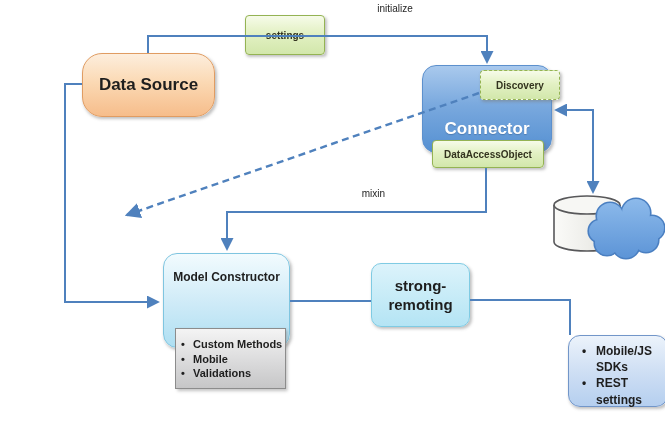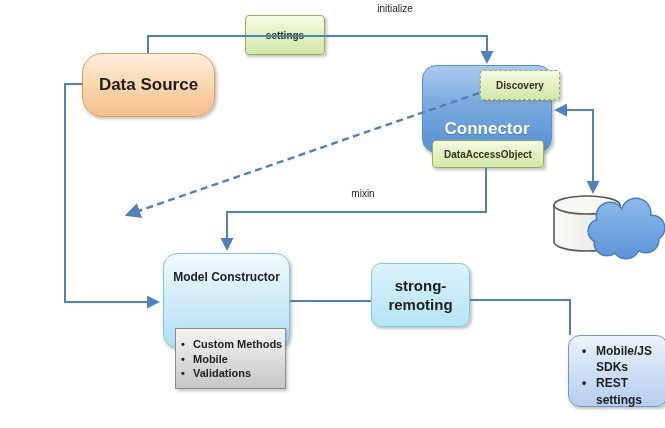--- a/index.html
+++ b/index.html
@@ -39,21 +39,21 @@
   #clients{left:520px;top:335px;width:100px;height:72px;border-radius:12px;
          background:linear-gradient(180deg,#ecf3fb 0%,#cfdff4 50%,#b5cfef 100%);
          border:1.8px solid #7296c9;align-items:flex-start;justify-content:flex-start;
          padding:7px 2px 4px 10px;margin-left:48px;}
   ul.blist{list-style:none;margin:0;padding:0;text-align:left;}
   #features ul.blist li{font-size:11px;font-weight:600;line-height:1.35;position:relative;padding-left:15px;}
   #clients ul.blist li{font-size:12px;font-weight:600;line-height:1.35;position:relative;padding-left:17px;color:#1e1e1e;}
   ul.blist li::before{content:"\2022";position:absolute;left:3px;top:0;}
   .edge-label{position:absolute;z-index:2;font-size:10px;font-weight:400;color:#262626;text-align:center;}
   #lbl-initialize{left:359px;top:3px;width:72px;}
-  #lbl-mixin{left:341px;top:188px;width:44px;text-align:center;}
+  #lbl-mixin{left:341px;top:188px;width:44px;text-align:right;}
 </style>
 </head>
 <body>
 
 <div id="canvas">
 
   <svg class="layer under" width="665" height="428" viewBox="0 0 665 428">
     <defs>
       <marker id="arr" viewBox="0 0 10 10" refX="8.5" refY="5" markerWidth="6.5" markerHeight="6.5" orient="auto-start-reverse">
         <path d="M0,0 L10,5 L0,10 z" fill="#4f81bd"></path>

